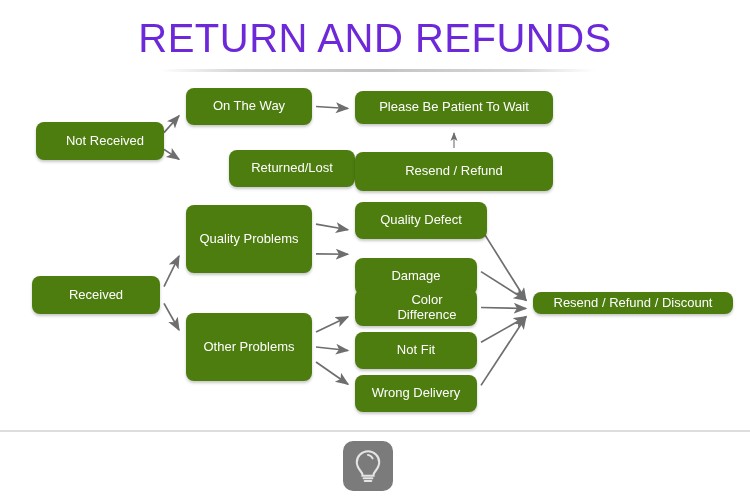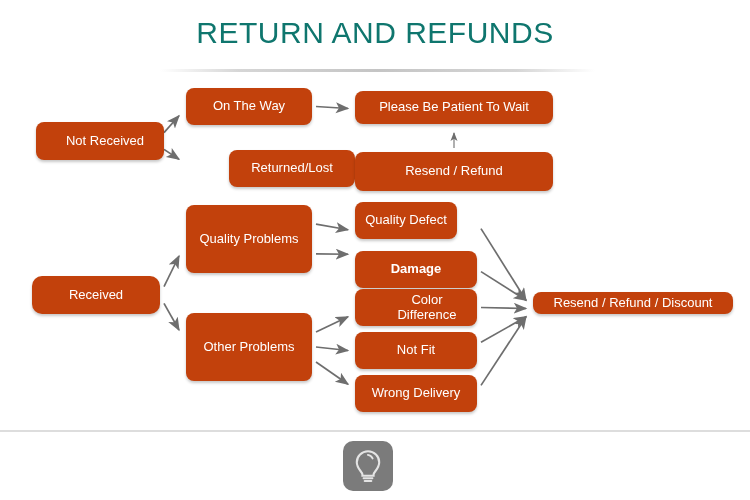--- a/index.html
+++ b/index.html
@@ -16,24 +16,24 @@
     color: #222;
   }
 
   
   #page-title {
     position: absolute;
     left: 0;
     top: 16px;
     width: 750px;
     text-align: center;
-    font-size: 30px;
+    font-size: 40px;
     font-weight: 400;
     letter-spacing: 0.5px;
-    color: #0f766e;
+    color: #6d28d9;
     font-family: "Liberation Sans", sans-serif;
   }
   #title-divider {
     position: absolute;
     left: 160px;
     top: 69px;
     width: 435px;
     height: 3px;
     background: linear-gradient(to right,
                 rgba(255,255,255,0) 0%,
@@ -55,21 +55,21 @@
   #arrow-layer {
     position: absolute;
     left: 0;
     top: 0;
     width: 750px;
     height: 430px;
     pointer-events: none;
   }
   .node {
     position: absolute;
-    background: #c2410c;
+    background: #4d7c0f;
     color: #ffffff;
     border-radius: 8px;
     display: flex;
     align-items: center;
     justify-content: center;
     text-align: center;
     font-size: 13px;
     font-family: "Liberation Sans", sans-serif;
     box-shadow: 0 2px 3px rgba(0,0,0,0.22);
     box-sizing: border-box;
@@ -157,33 +157,33 @@
       </div>
       <div class="node" style="left: 186px; top: 150px; width: 126px; height: 37px; margin-left: 43px;">
         <span>Returned/Lost</span>
       </div>
       <div class="node" style="left: 355px; top: 91px; width: 198px; height: 33px;">
         <span>Please Be Patient To Wait</span>
       </div>
       <div class="node" style="left: 355px; top: 152px; width: 198px; height: 39px;">
         <span>Resend / Refund</span>
       </div>
-      <div class="node" style="left: 32px; top: 276px; width: 128px; height: 38px; border-radius: 10px;">
+      <div class="node" style="left: 32px; top: 276px; width: 128px; height: 38px;">
         <span>Received</span>
       </div>
       <div class="node" style="left: 186px; top: 205px; width: 126px; height: 68px;">
         <span>Quality Problems</span>
       </div>
       <div class="node" style="left: 186px; top: 313px; width: 126px; height: 68px;">
         <span>Other Problems</span>
       </div>
-      <div class="node" style="left: 355px; top: 202px; width: 102px; height: 37px;">
+      <div class="node" style="left: 355px; top: 202px; width: 132px; height: 37px;">
         <span>Quality Defect</span>
       </div>
-      <div class="node" style="left: 355px; top: 251px; width: 122px; height: 37px; font-weight: bold;">
+      <div class="node" style="left: 355px; top: 258px; width: 122px; height: 37px;">
         <span>Damage</span>
       </div>
       <div class="node" style="left: 355px; top: 289px; width: 122px; height: 37px; padding-left: 28px;">
         <span>Color Difference</span>
       </div>
       <div class="node" style="left: 355px; top: 332px; width: 122px; height: 37px; text-align: center;">
         <span>Not Fit</span>
       </div>
       <div class="node" style="left: 355px; top: 375px; width: 122px; height: 37px;">
         <span>Wrong Delivery</span>

